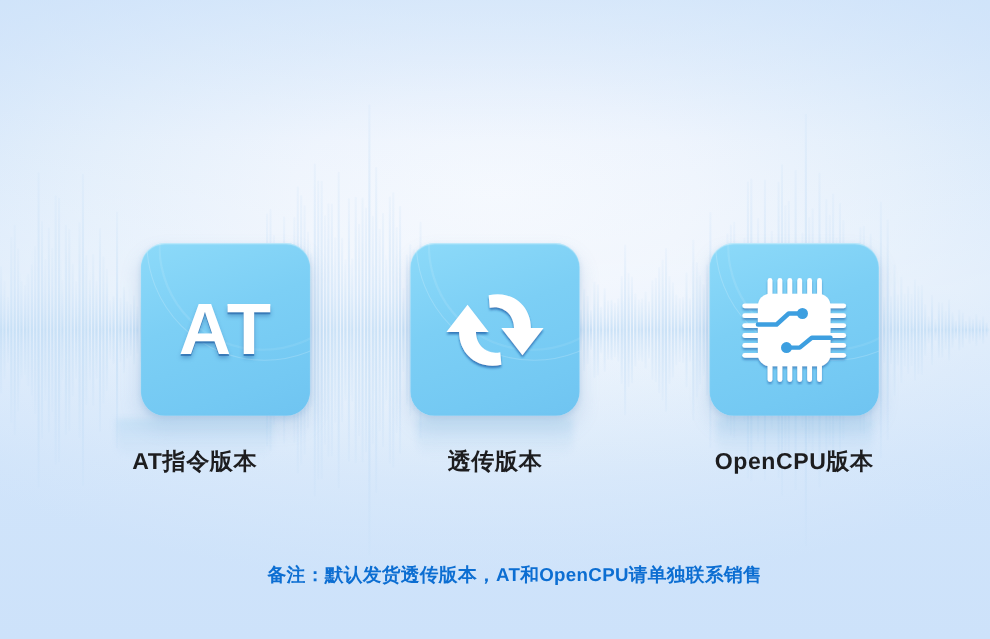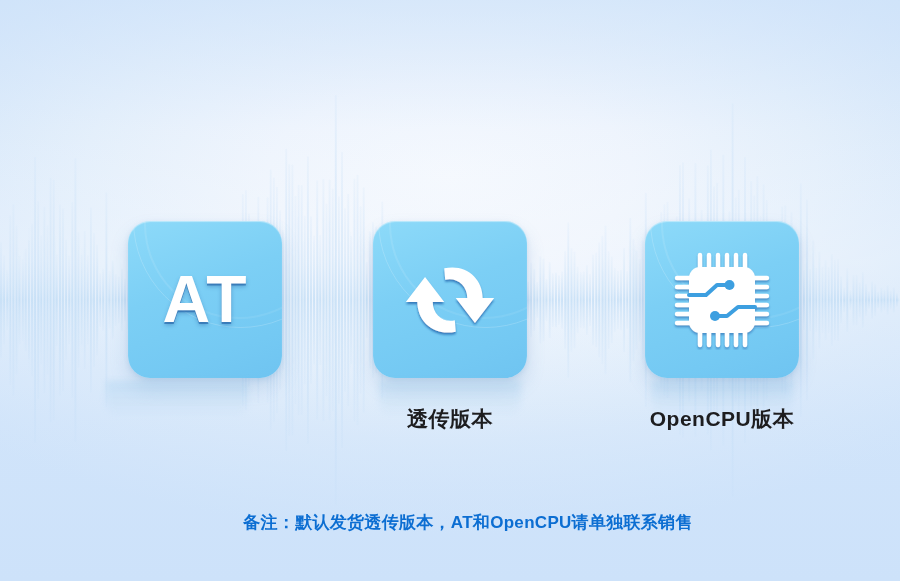--- a/index.html
+++ b/index.html
@@ -758,18 +758,19 @@
               <circle cx="57.5" cy="35" r="5" fill="#3d9fe0"></circle>
               <circle cx="43" cy="66" r="5" fill="#3d9fe0"></circle>
             </g>
           </svg>
         </div>
       </div>
       <div class="reflection"></div>
     </div>
   </div>
 
+  <div class="label l0">AT指令版本</div>
   <div class="label l2">OpenCPU版本</div>
   <div class="label l1">透传版本</div>
 
   <div id="note">备注：默认发货透传版本，AT和OpenCPU请单独联系销售</div>
 
 </div>
 
 </body></html>

